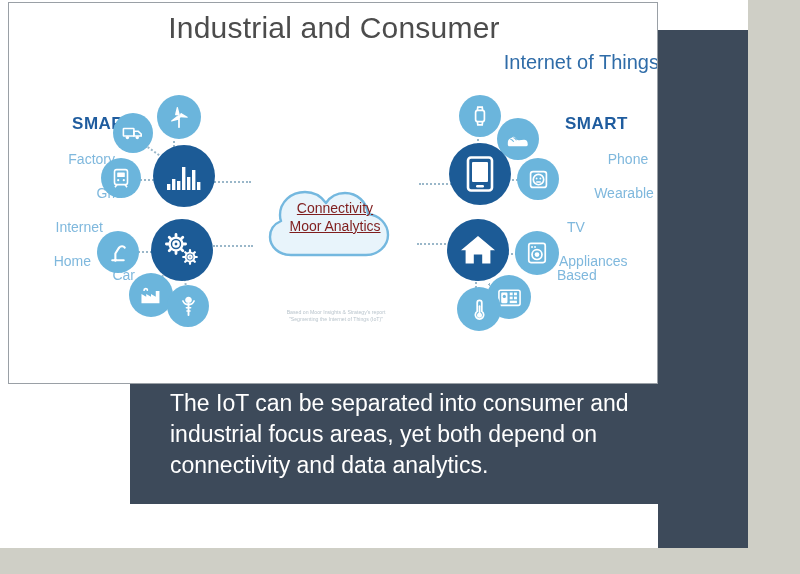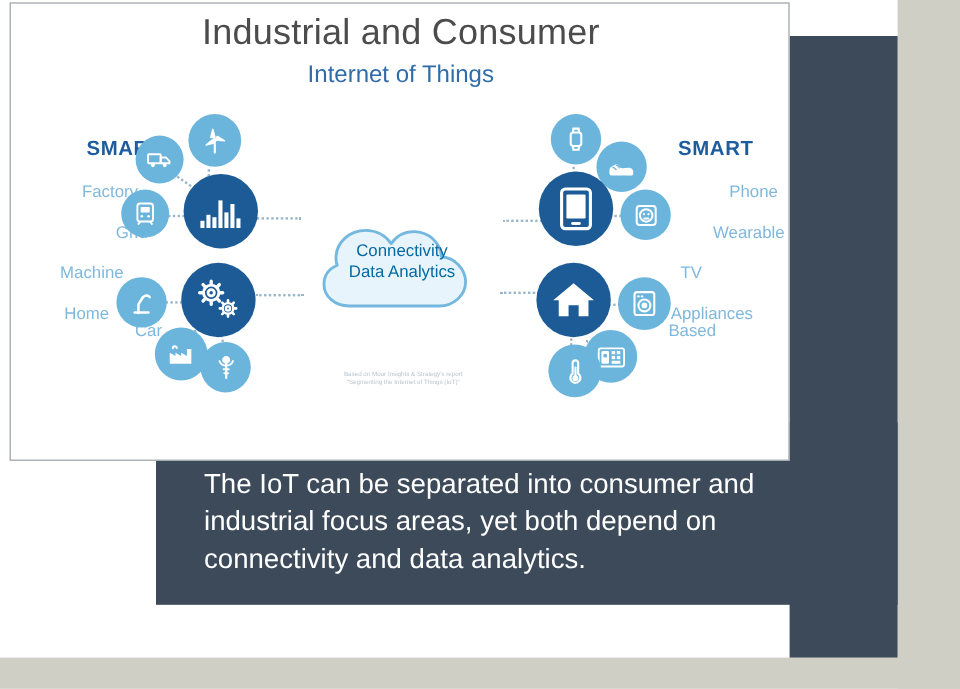--- a/index.html
+++ b/index.html
@@ -79,21 +79,21 @@
     font-weight: 400;
     color: #4c4c4c;
     letter-spacing: 0.2px;
     white-space: nowrap;
   }
   .slide-subtitle {
     position: absolute;
     left: 0;
     top: 48px;
     width: 650px;
-    text-align: center;
+    text-align: right;
     font-size: 20px;
     font-weight: 400;
     color: #2f6ca8;
     white-space: nowrap;
   }
 
   
   .label-col {
     position: absolute;
     width: 120px;
@@ -160,23 +160,24 @@
     width: 176px;
     height: 96px;
   }
   .cloud-text {
     position: absolute;
     left: 0;
     top: 28px;
     width: 176px;
     text-align: center;
     font-size: 14px;
-    color: #0369a1;
+    color: #7f1d1d;
     line-height: 18px;
     pointer-events: none;
+    text-decoration: underline;
   }
 
   
   .source-note {
     position: absolute;
     left: 232px;
     top: 306px;
     width: 190px;
     text-align: center;
     font-size: 5.2px;
@@ -209,21 +210,21 @@
 
   <div class="slide-card">
 
     <div class="slide-title">Industrial and Consumer</div>
     <div class="slide-subtitle">Internet of Things</div>
 
     <div class="label-col left">
       <div class="smart-word">SMART</div>
       <div class="side-label">Factory</div>
       <div class="side-label">Grid</div>
-      <div class="side-label">Machine</div>
+      <div class="side-label">Internet</div>
       <div class="side-label">Home</div>
       <div class="side-label">Car</div>
     </div>
 
     <div class="label-col right">
       <div class="smart-word">SMART</div>
       <div class="side-label">Phone</div>
       <div class="side-label">Wearable</div>
       <div class="side-label">TV</div>
       <div class="side-label">Appliances</div>
@@ -337,21 +338,21 @@
         </g>
       </svg>
     </div>
 
     <div class="cloud-wrap">
       <svg width="176" height="96" viewBox="0 0 176 96" aria-hidden="true">
         <path d="M44 84c-12 0-21-8-21-18 0-7 4-13 11-16-1-2-1-4-1-6 0-13 11-23 25-23 8 0 16 4 21 11 4-6 11-10 19-10 12 0 22 9 23 21 11 1 20 10 20 21 0 11-10 20-22 20z" fill="#e8f4fb" stroke="#74b8df" stroke-width="2.4" stroke-linejoin="round"></path>
       </svg>
       <div class="cloud-text">
         <div>Connectivity</div>
-        <div>Data Analytics</div>
+        <div>Moor Analytics</div>
       </div>
     </div>
 
     <div class="node sat" style="left:450px; top:92px; width:42px; height:42px;">
       <svg width="24" height="24" viewBox="0 0 24 24" fill="none" stroke="#ffffff" stroke-width="1.7">
         <rect x="7.6" y="6.4" width="8.8" height="11.2" rx="2.2"></rect>
         <path d="M9.4 6.4 9.8 3.2h4.4l.4 3.2M9.4 17.6l.4 3.2h4.4l.4-3.2"></path>
       </svg>
     </div>
 

